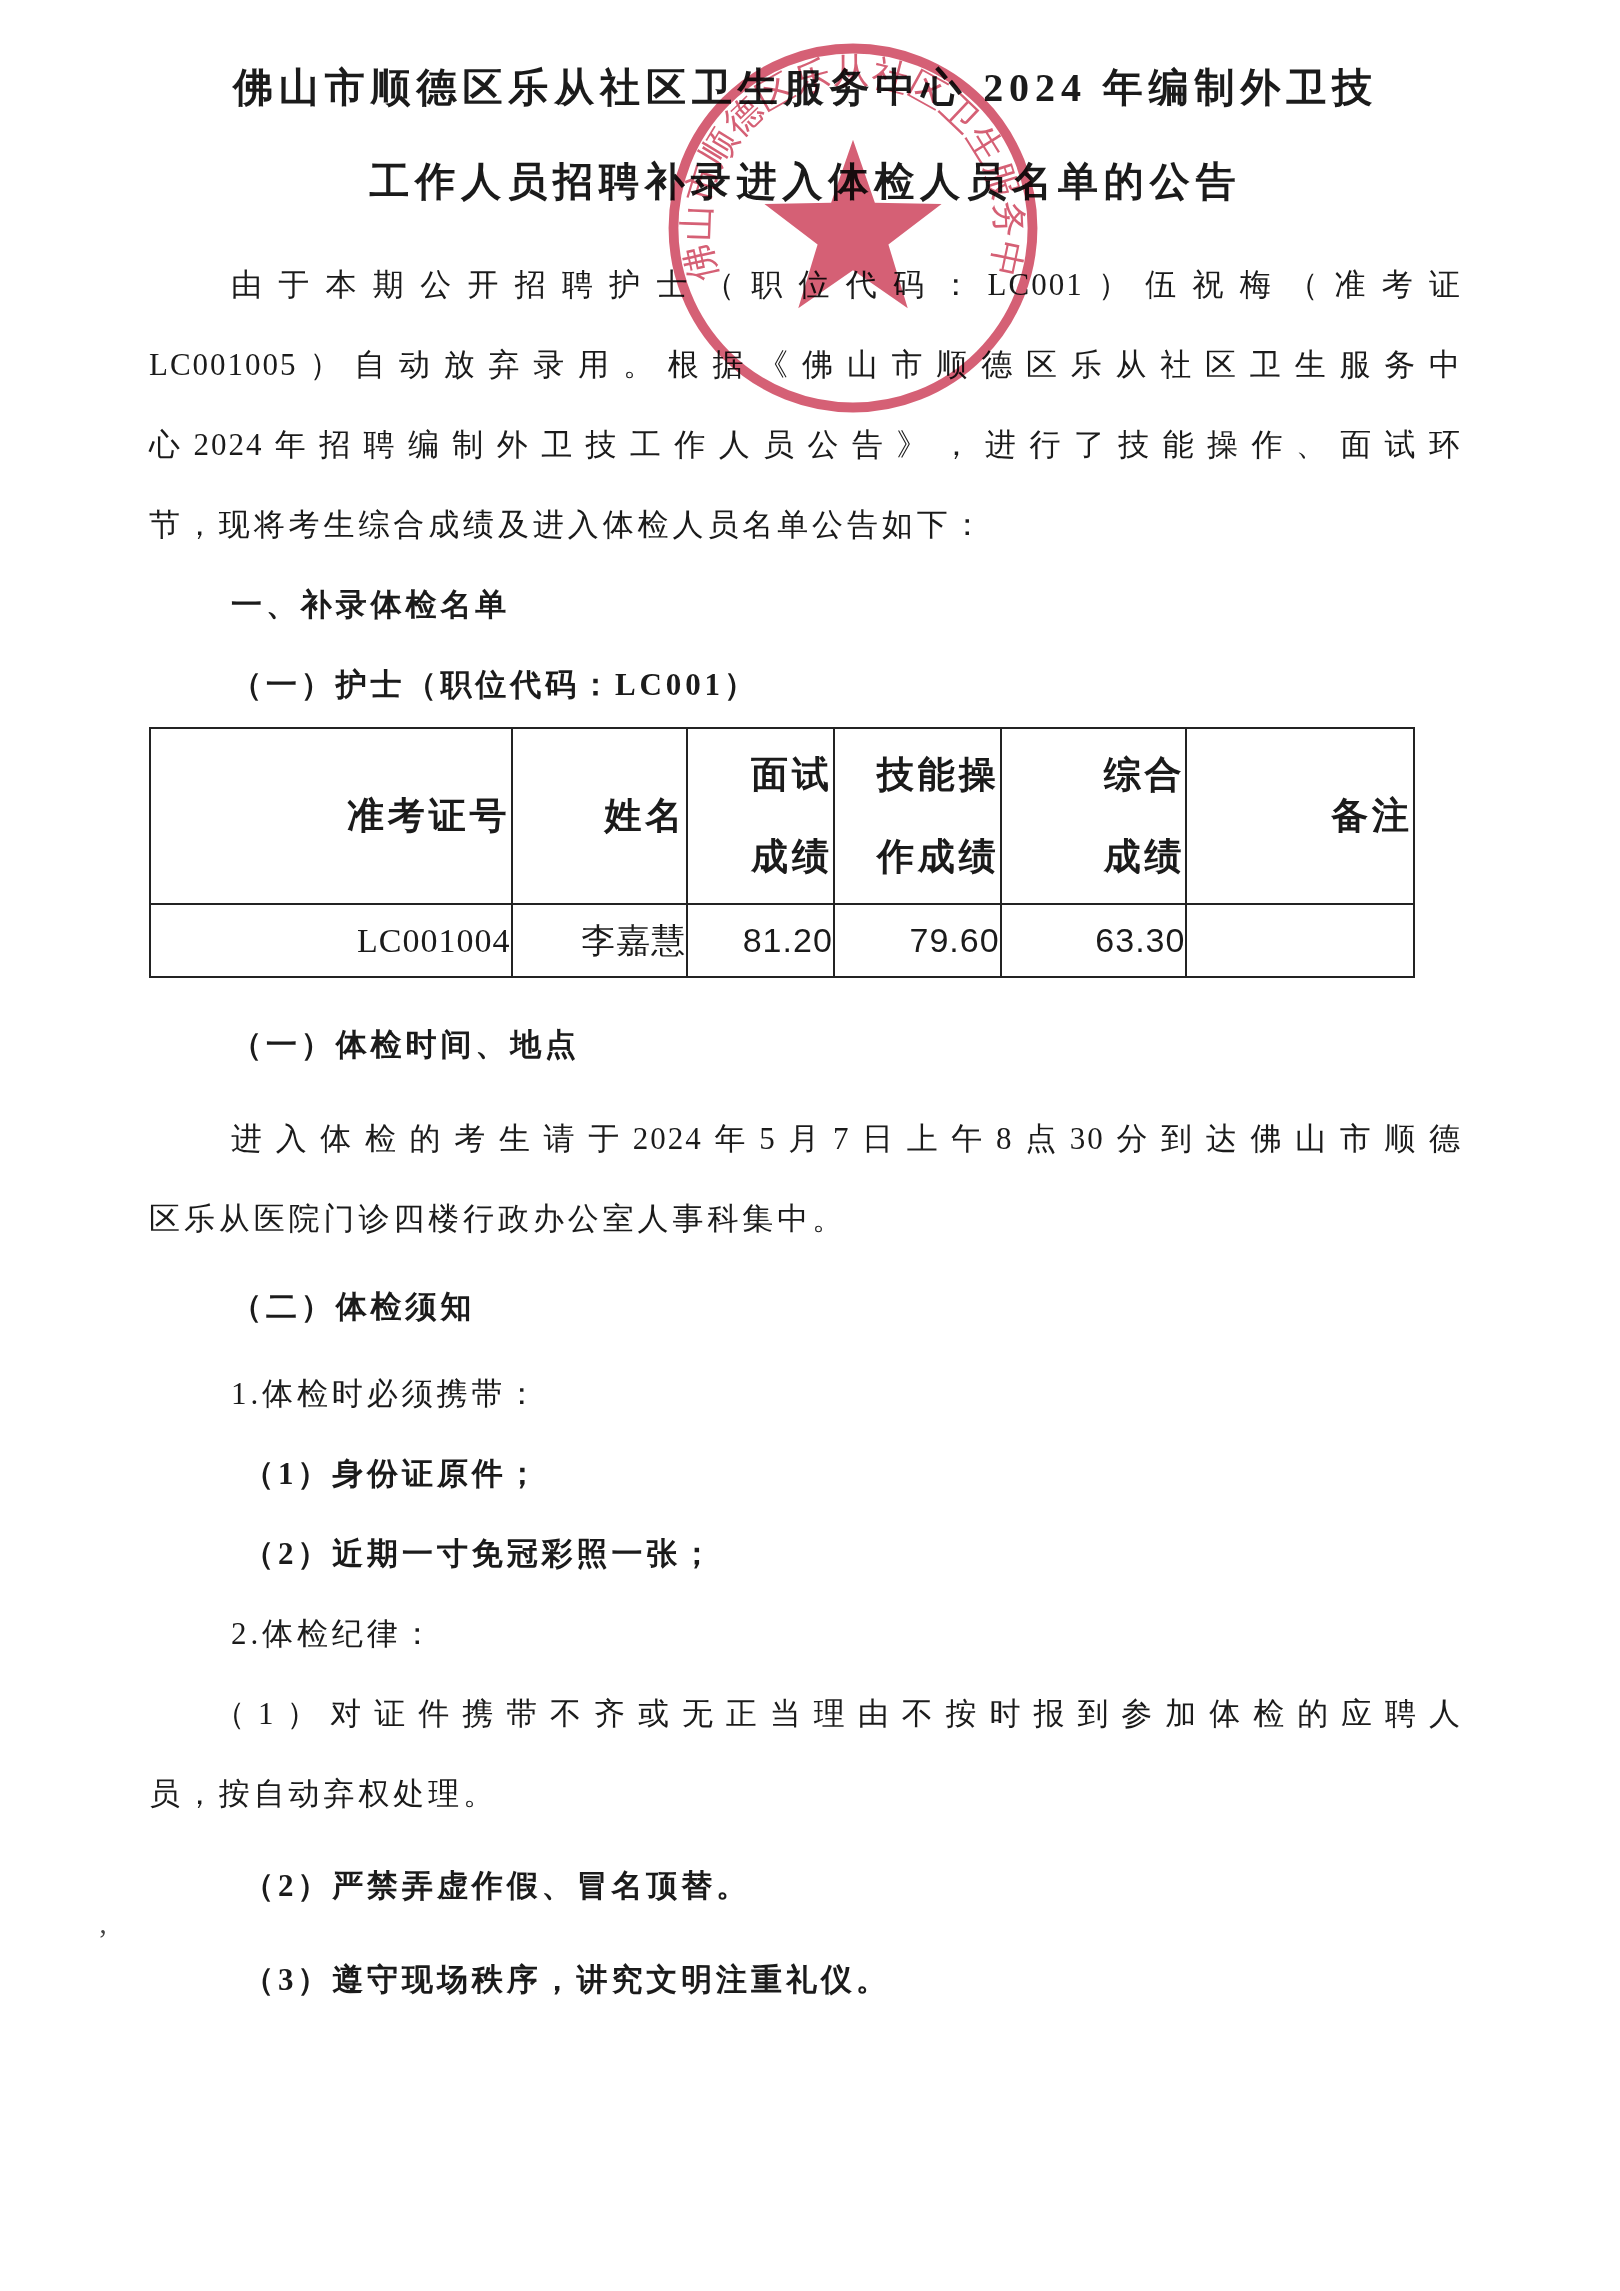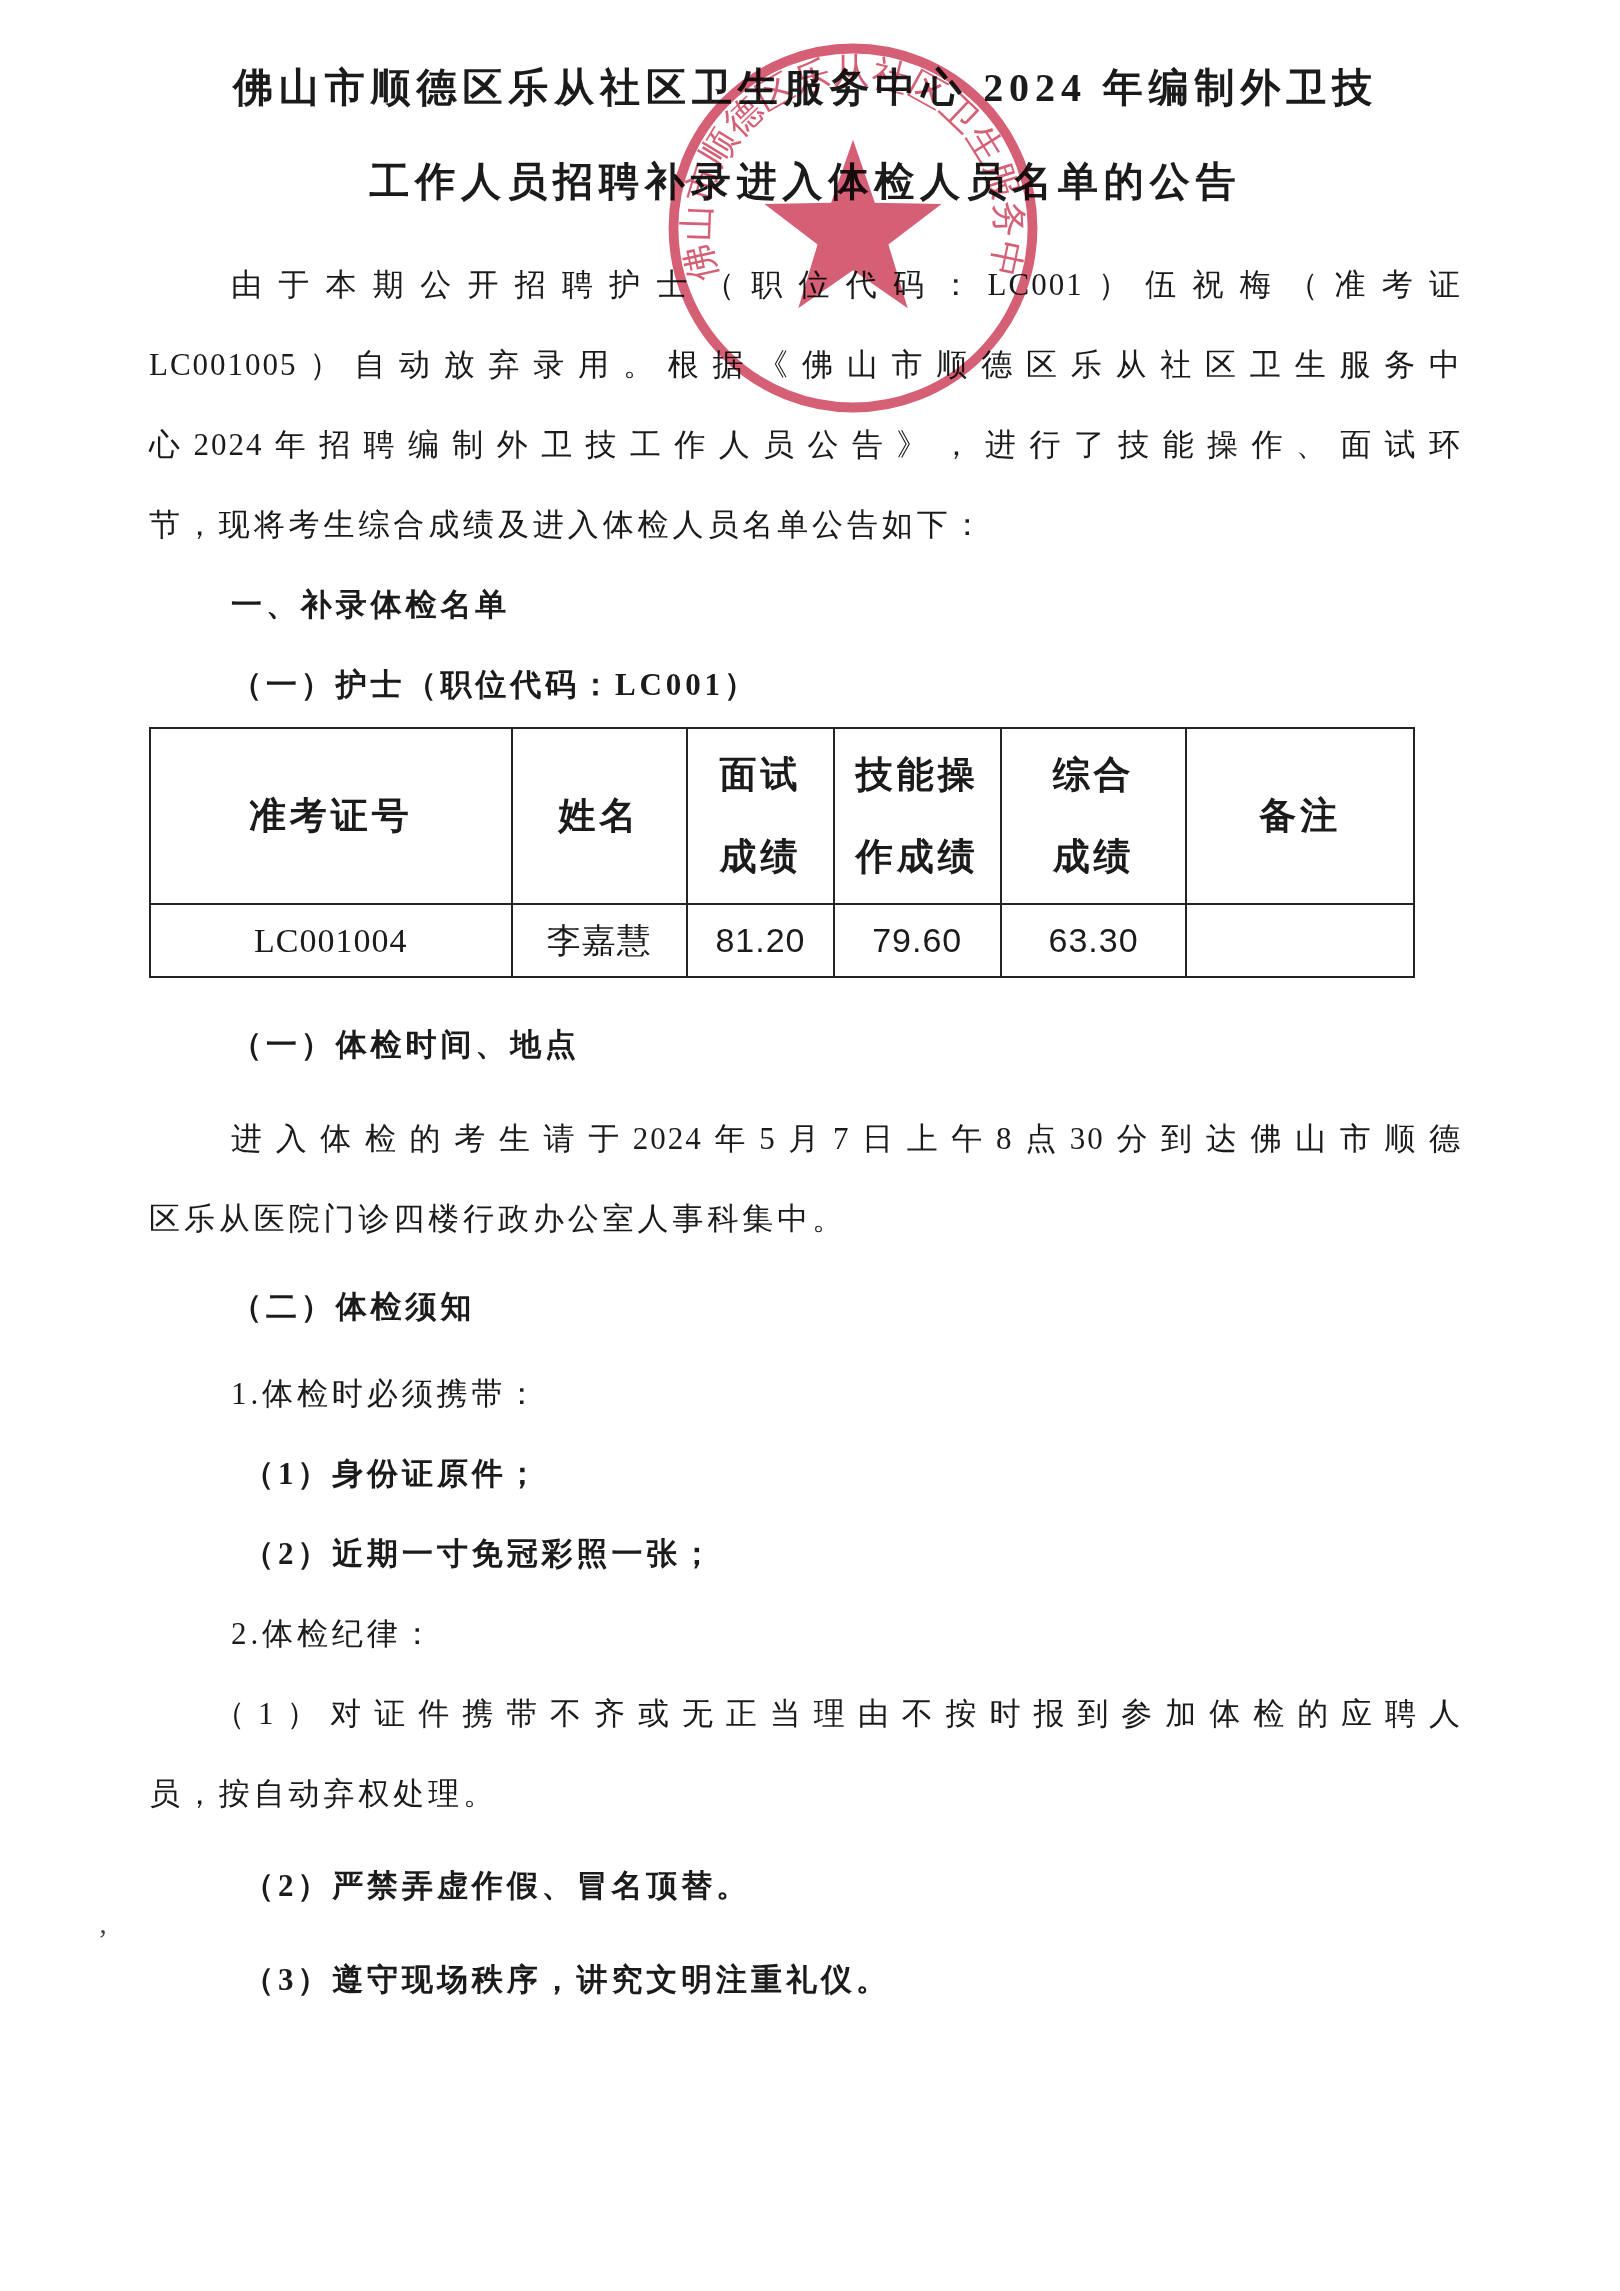--- a/index.html
+++ b/index.html
@@ -44,21 +44,21 @@
   .mt8  { margin-top:7.8px; }
 
   table.scoretable {
     width:1266px;
     border-collapse:collapse;
     table-layout:fixed;
     margin-top:2px;
   }
   table.scoretable th, table.scoretable td {
     border:2px solid #232323;
-    text-align:center;
+    text-align:right;
     vertical-align:middle;
     padding:0;
   }
   table.scoretable th {
     height:174px;
     font-size:37px;
     font-weight:bold;
     letter-spacing:3.9px;
   }
   table.scoretable th span { display:block; line-height:82px; }

